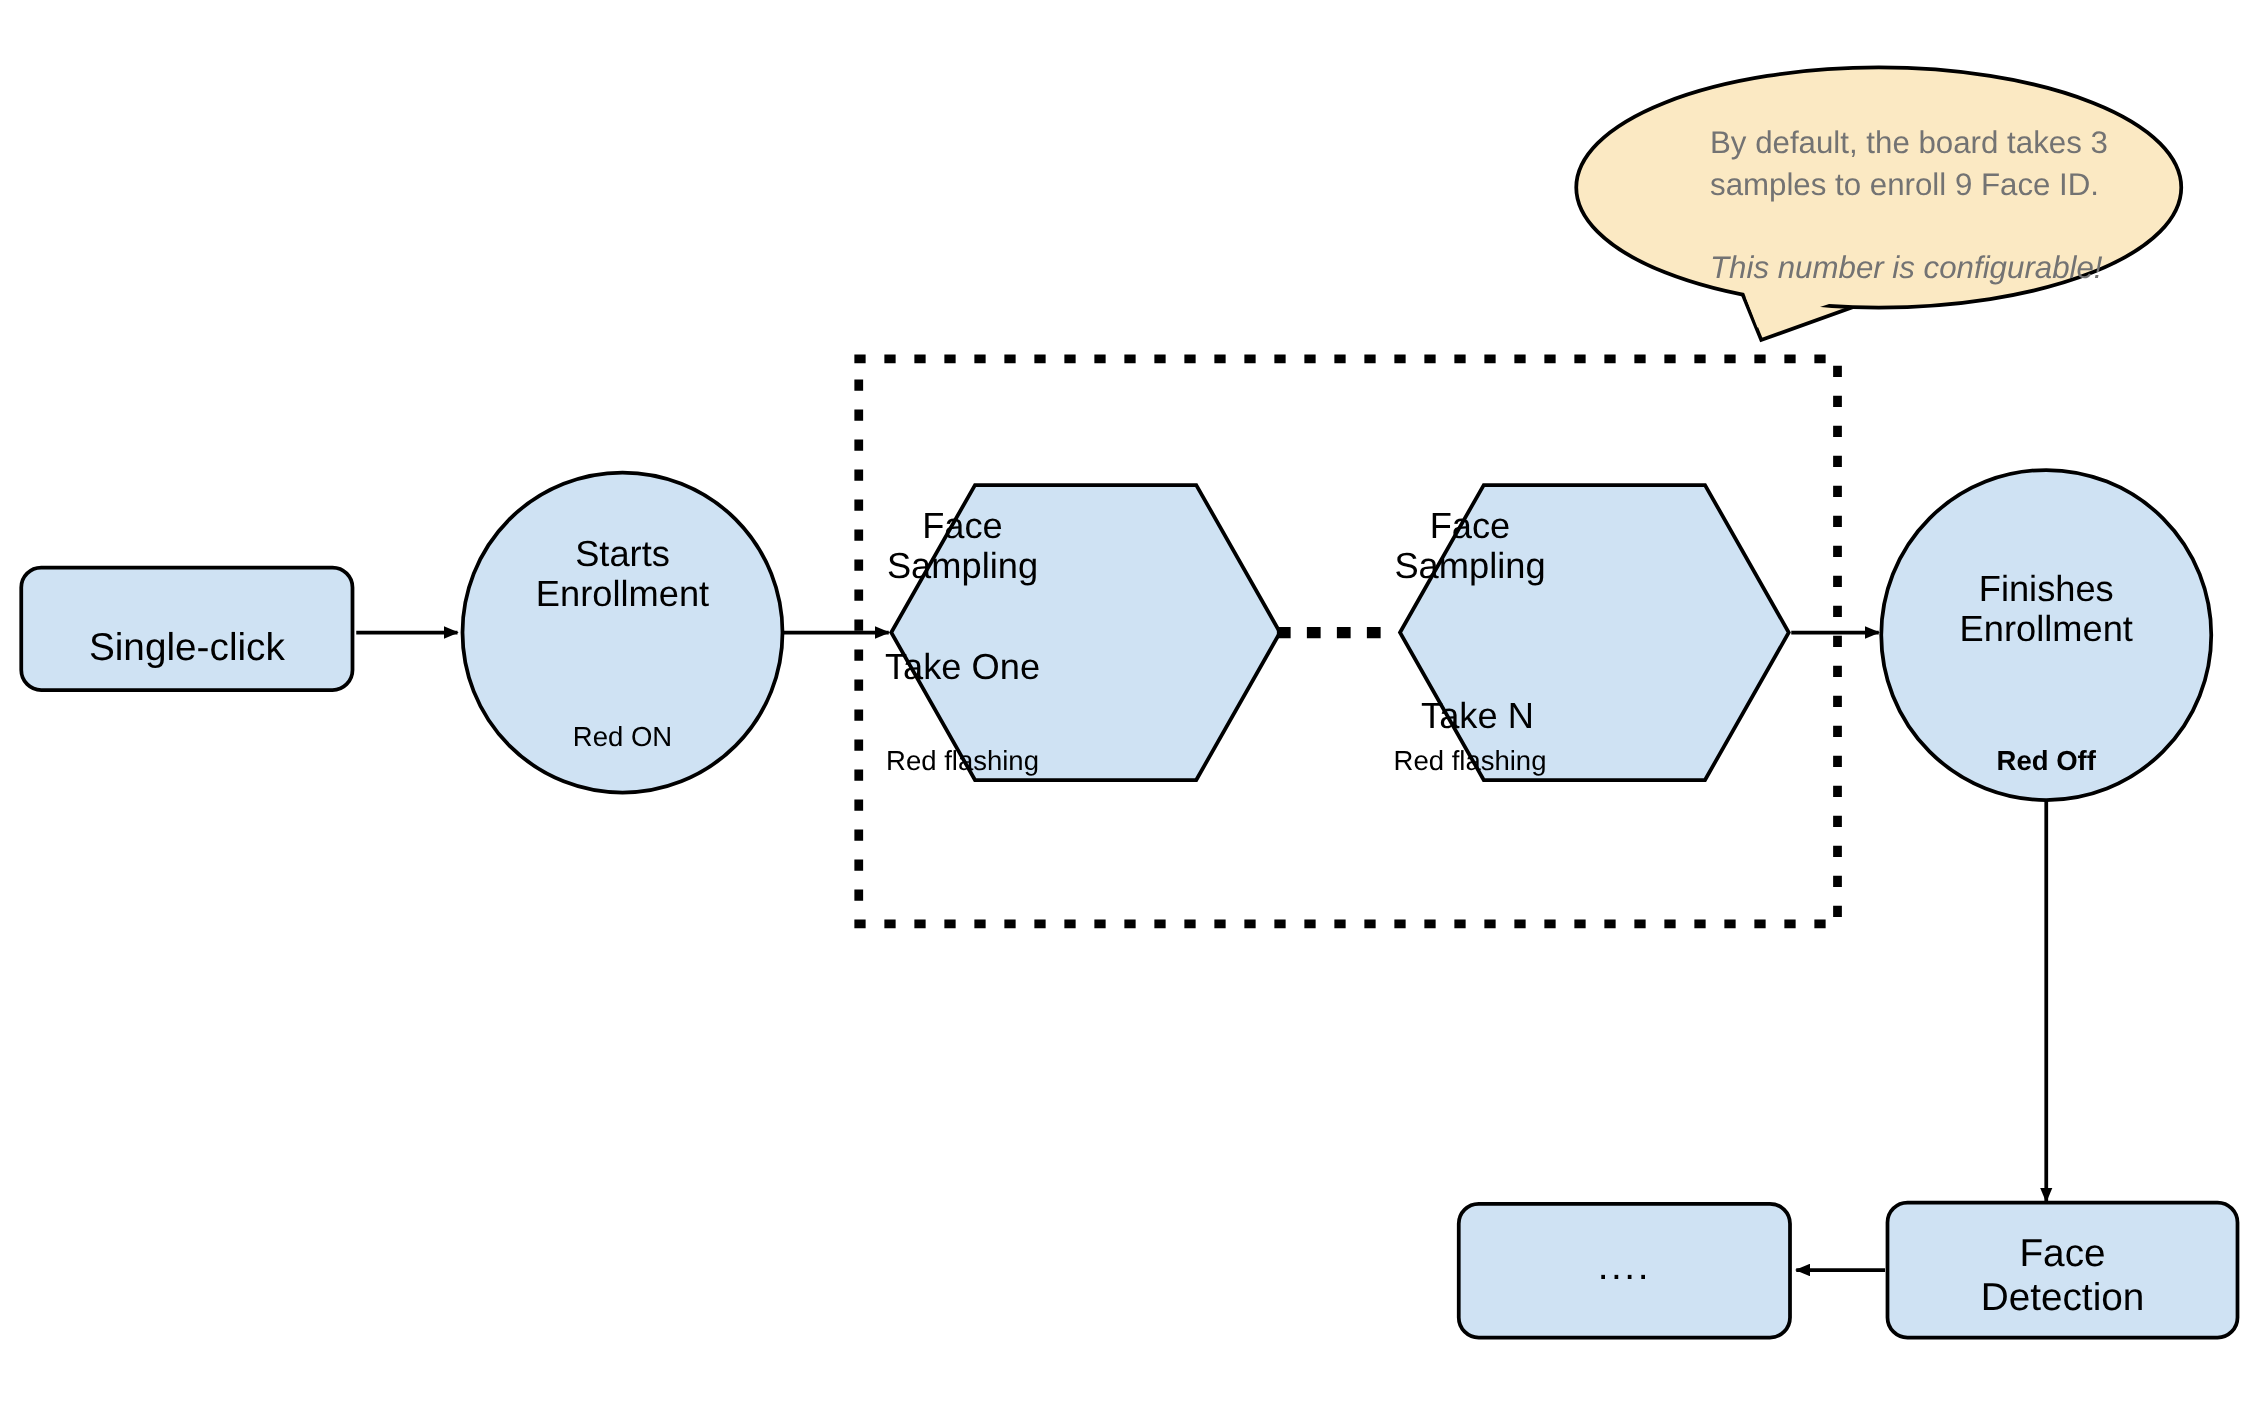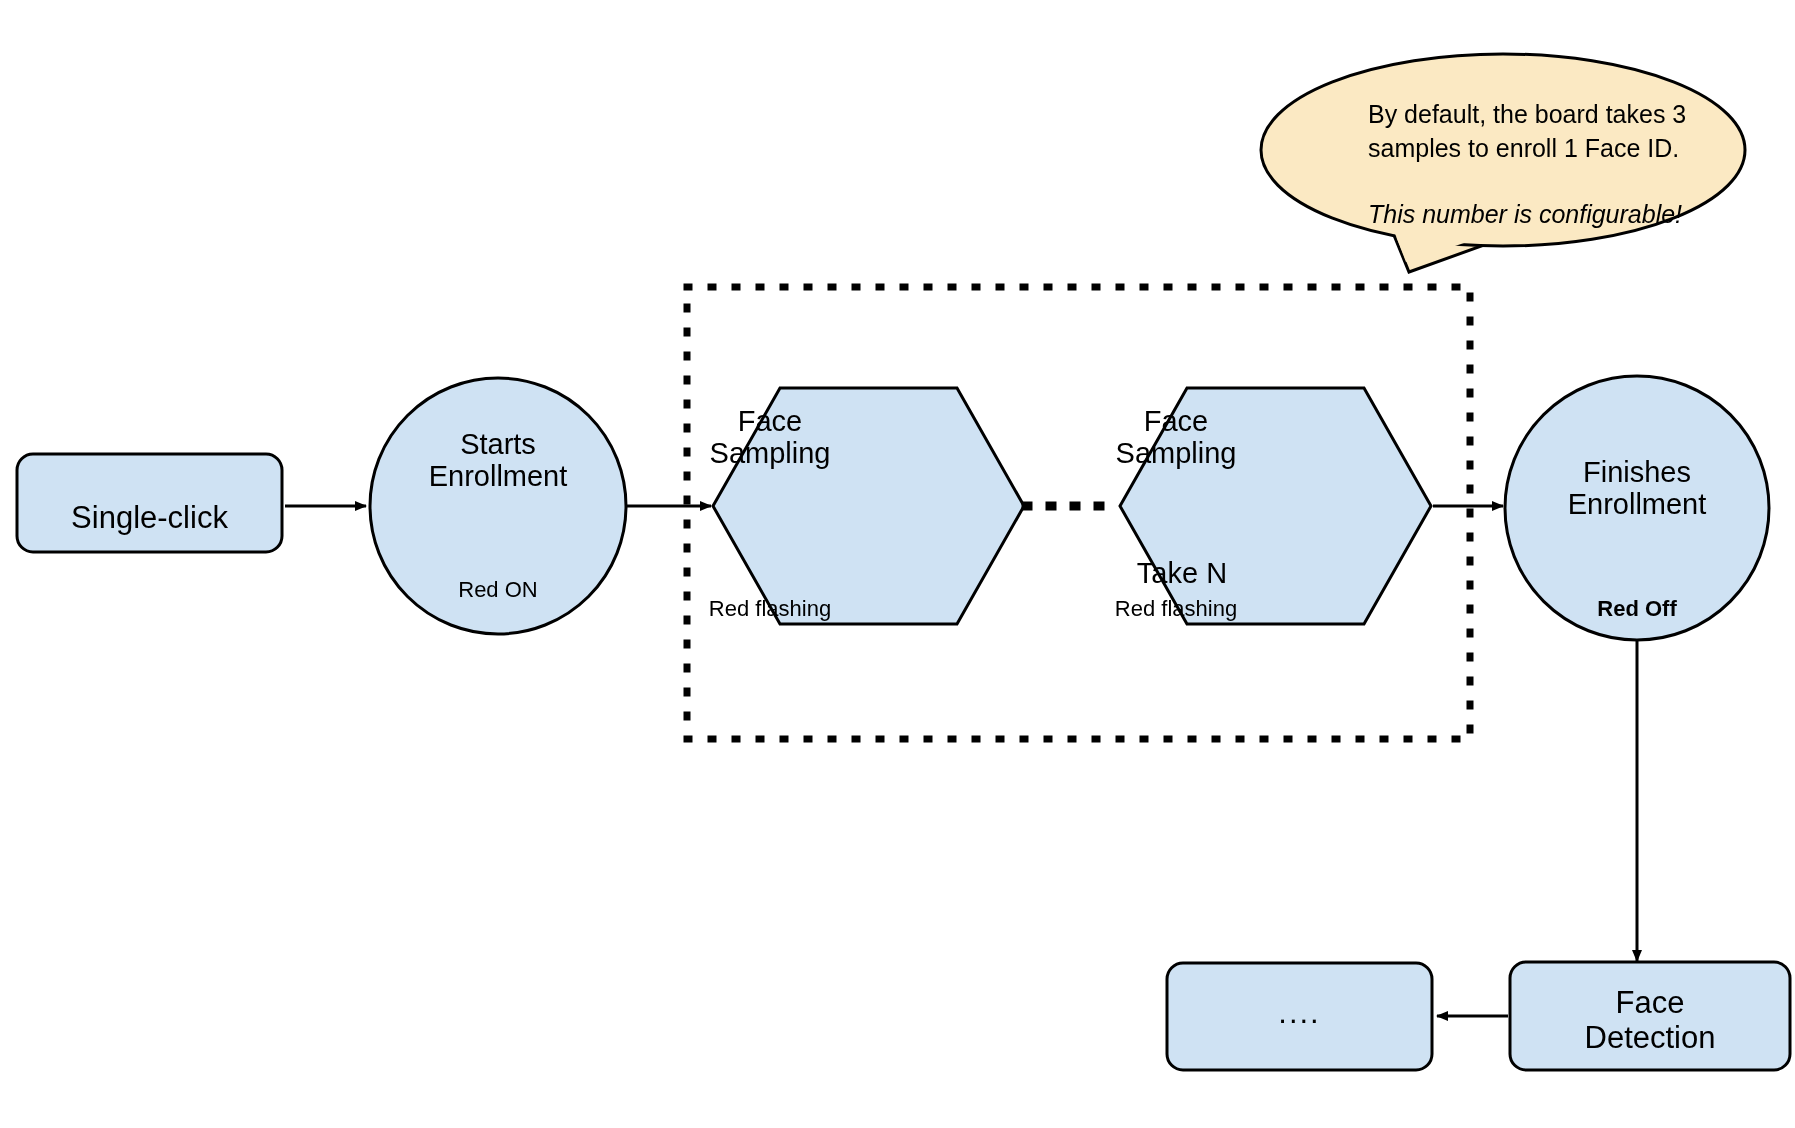--- a/index.html
+++ b/index.html
@@ -39,21 +39,21 @@
   .lbl-small {
     font-size: 22px;
   }
   .lbl-box {
     font-size: 31px;
     margin-top: 14px;
   }
   .callout-text {
     position: absolute;
     font-size: 25px;
-    color: #000000;
+    color: #737373;
     line-height: 1.35;
     text-align: left;
     white-space: pre-line;
     pointer-events: none;
   }
   .dots-label {
     position: absolute;
     font-size: 31px;
     color: #000000;
     letter-spacing: 2px;
@@ -110,20 +110,21 @@
   <div class="node-label lbl-box" style="left:17px; top:487px; width:265px;">Single-click</div>
 
   <div class="node-label lbl-main" style="left:370px; top:428px; width:256px;">Starts
 Enrollment</div>
 
   <div class="node-label lbl-small" style="left:370px; top:578px; width:256px;">Red ON</div>
 
   <div class="node-label lbl-main" style="left:640px; top:405px; width:260px;">Face
 Sampling</div>
 
+  <div class="node-label lbl-main" style="left:640px; top:518px; width:260px;">Take One</div>
 
   <div class="node-label lbl-small" style="left:640px; top:597px; width:260px;">Red flashing</div>
 
   <div class="node-label lbl-main" style="left:1046px; top:405px; width:260px;">Face
 Sampling</div>
 
   <div class="node-label lbl-main" style="left:1052px; top:518px; width:260px;margin-top:39px;">Take N</div>
 
   <div class="node-label lbl-small" style="left:1046px; top:597px; width:260px;">Red flashing</div>
 
@@ -132,17 +133,17 @@
 
   <div class="node-label lbl-small" style="left:1509px; top:597px; width:256px;font-weight:bold;">Red Off</div>
 
   <div class="node-label lbl-box" style="left:1510px; top:972px; width:280px;">Face
 Detection</div>
 
   <div class="node-label dots-label" style="left:1167px; top:996px; width:265px; text-align:center;">....</div>
 
   <div class="callout-text" style="left:1368px; top:98px; width:340px;">By default, the board takes 3</div>
 
-  <div class="callout-text" style="left:1368px; top:132px; width:340px;">samples to enroll 1 Face ID.</div>
+  <div class="callout-text" style="left:1368px; top:132px; width:340px;">samples to enroll 9 Face ID.</div>
 
   <div class="callout-text" style="left:1368px; top:198px; width:340px;font-style:italic;">This number is configurable!</div>
 
 </div>
 
 </body></html>

